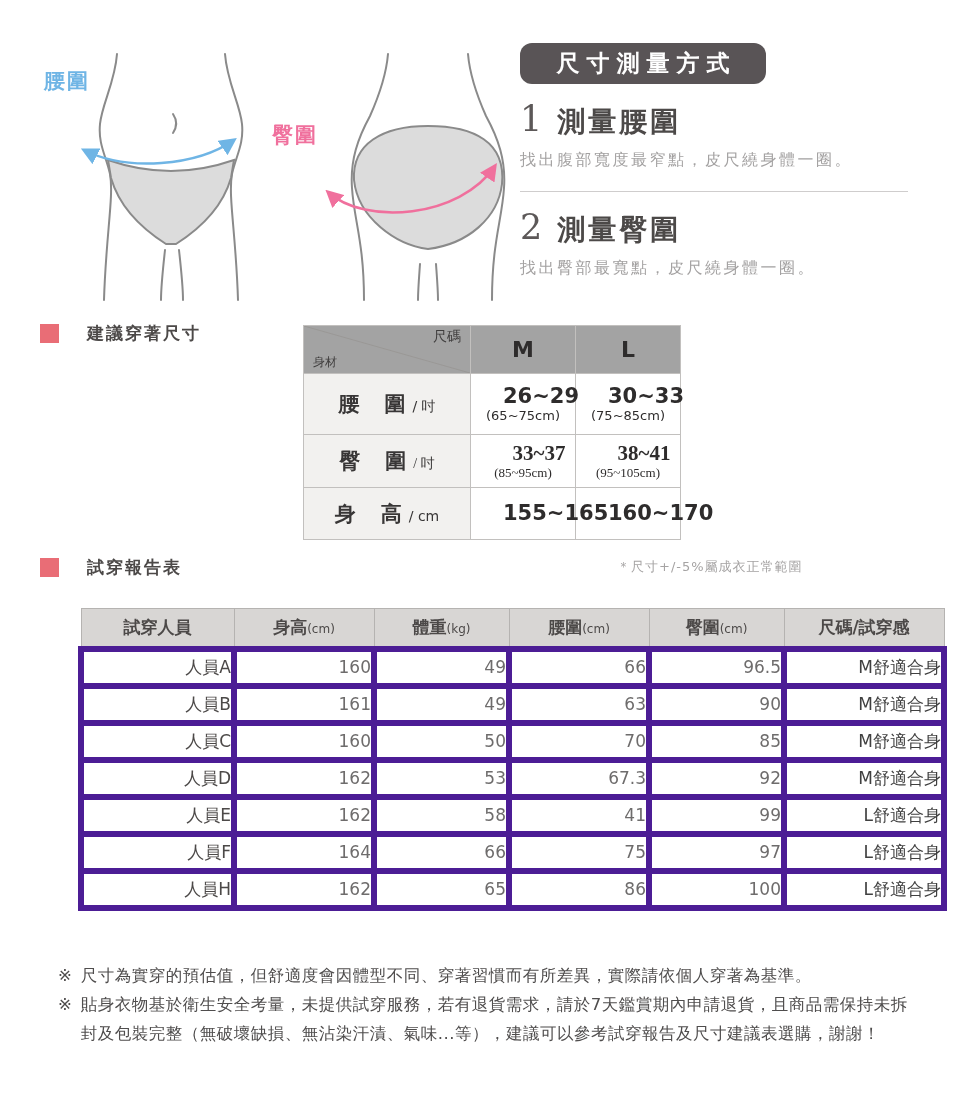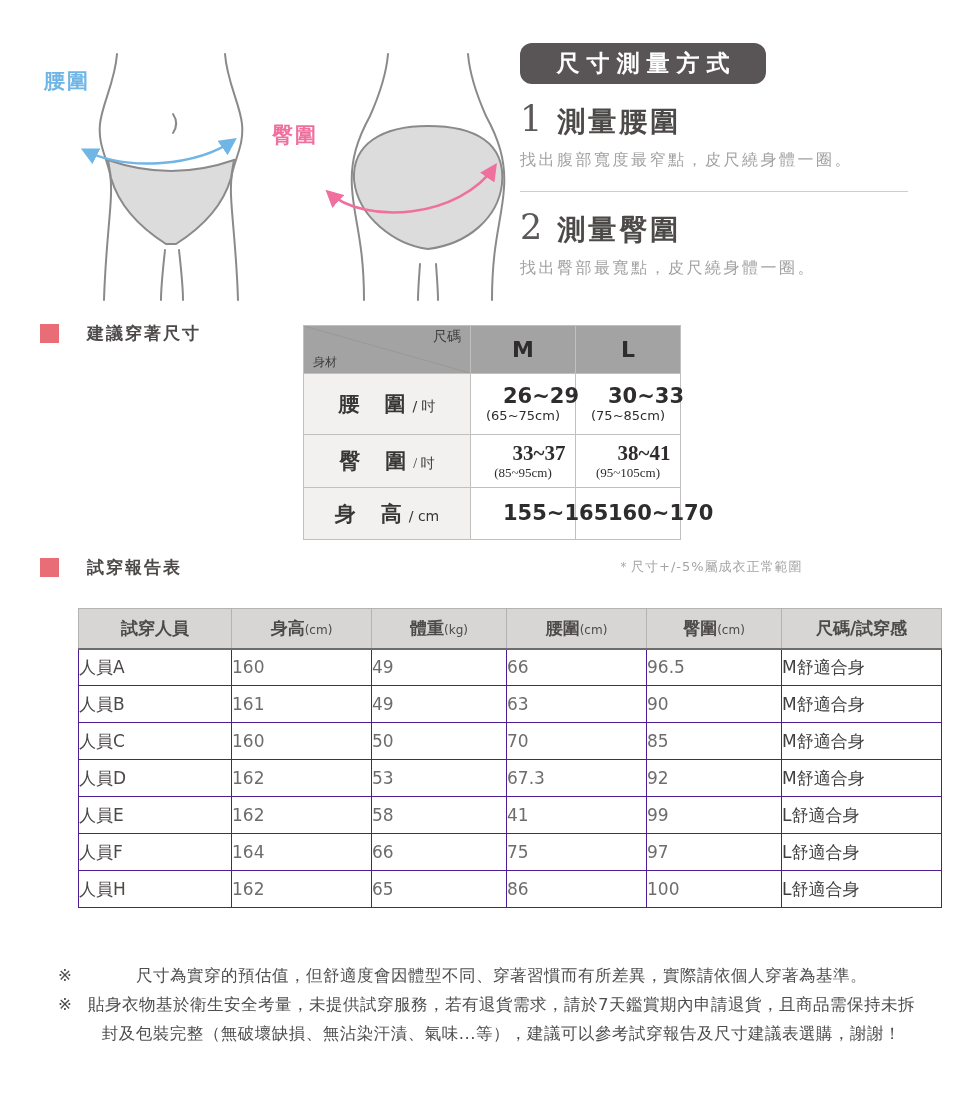--- a/index.html
+++ b/index.html
@@ -49,29 +49,29 @@
   .size-sub { display:block; font-size:13px; color:#2e2c2c; line-height:1.2; }
   .size-sub:empty { display:none; }
   .sr1 td { height:61px; } .sr2 td { height:53px;font-family:Liberation Serif, serif; } .sr3 td { height:52px; }
   .size-note { position:absolute; left:617px; top:558px; font-size:13px; color:#a5a3a3; letter-spacing:1px; }
 
   
   .report-table { position:absolute; left:52px; top:608px; width:863px; border-collapse:collapse; table-layout:fixed; border:1px solid #8f8d8b;margin-left:26px; }
   .report-table th { background:#d8d6d4; height:40px; font-size:17px; font-weight:600; color:#4c4948;
                      border:1px solid #b5b3b1; border-bottom:2px solid #6e6b6b; text-align:center; }
   .report-table th .hdr-sub { font-size:12px; font-weight:normal; }
-  .report-table td { height:37px; font-size:17px; color:#6e6c6c; border:1px solid #4c1d95; text-align:left; vertical-align:middle; }
+  .report-table td { height:37px; font-size:17px; color:#6e6c6c; border:6px solid #4c1d95; text-align:right; vertical-align:middle; }
   .report-table td.cell-person { color:#4c4948; }
   .report-table td.cell-fit { color:#404040; }
 
   
   .footnotes { position:absolute; left:58px; top:962px; width:864px; }
   .footnote { display:flex; gap:9px; font-size:16.5px; color:#4f4d4d; line-height:1.75; }
   .fn-marker { flex:0 0 auto; }
-  .fn-text { flex:1 1 auto; letter-spacing:0.5px;text-align:center; }
+  .fn-text { flex:1 1 auto; letter-spacing:0.5px; }
 </style>
 </head>
 <body>
 
 <div class="page">
 
   <svg class="fig" style="left:42px; top:52px;" width="212" height="250" viewBox="0 0 212 250">
     <defs>
       <marker id="arrowBlue" viewBox="0 0 10 10" refX="8" refY="5" markerWidth="7" markerHeight="7" orient="auto-start-reverse">
         <path d="M0,0 L10,5 L0,10 z" fill="#6fb5e5"></path>

